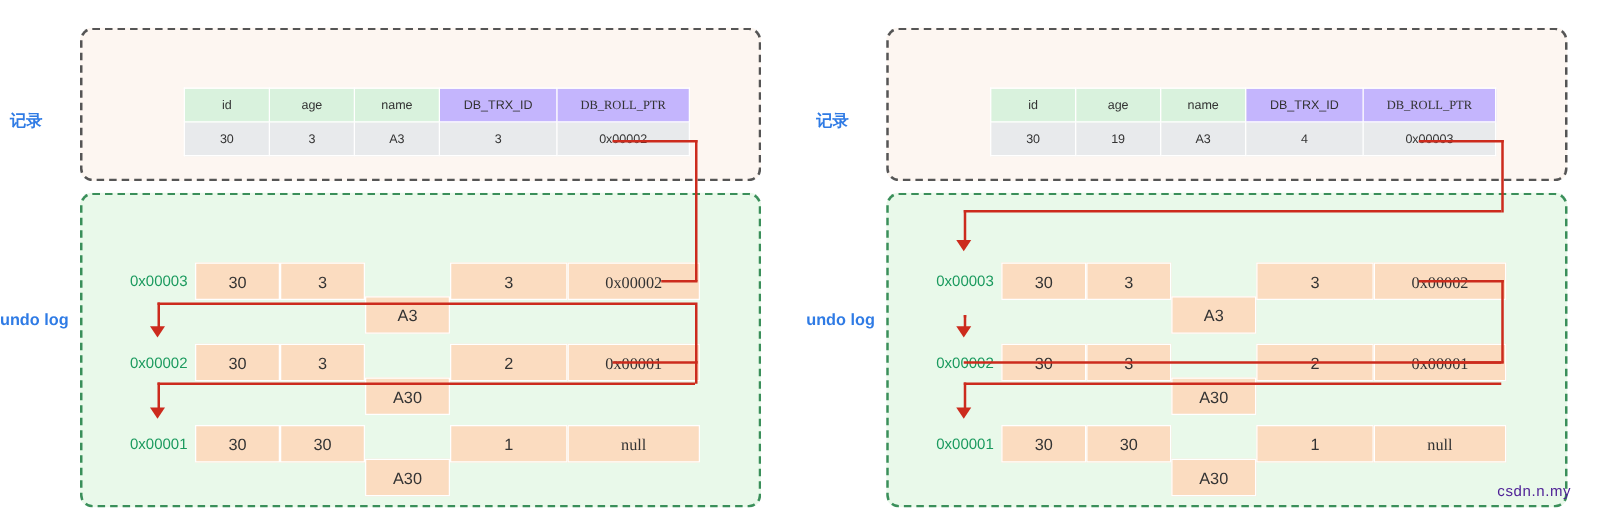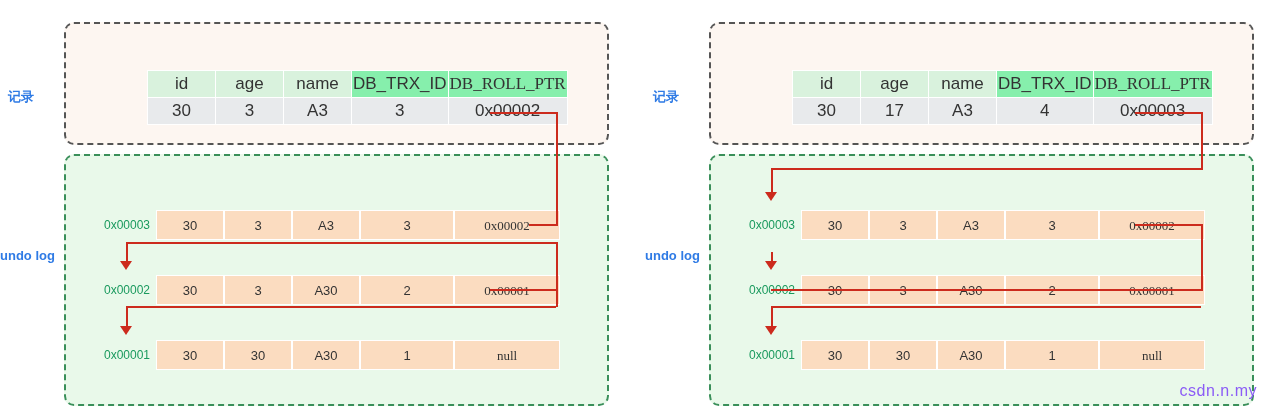--- a/index.html
+++ b/index.html
@@ -53,42 +53,42 @@
     border:2px dashed #3a8f5a;
     border-radius:10px;
     background:#e9f9ea;
     box-sizing:border-box;
   }
 
   
   table.rec{
     position:absolute;
     border-collapse:collapse;
-    font-size:17px;
+    font-size:10px;
     color:#333;
   }
   table.rec td, table.rec th{
     border:1px solid #ffffff;
     text-align:center;
     font-weight:normal;
     height:27px;
     box-sizing:border-box;
   }
   table.rec thead th{
     background:#d9f2dd;
   }
   table.rec thead th.gray{
-    background:#86efac;
+    background:#c4b5fd;
   }
   table.rec tbody td{
     background:#e8eaec;
   }
   .c-id{width:68px;}
   .c-age{width:68px;}
-  .c-name{width:68px;}
+  .c-name{width:68px;margin-top:27px;}
   .c-trx{width:94px;}
   .c-roll{width:106px;font-family:Liberation Serif, serif;}
 
   
   .undo-row{
     position:absolute;
     display:flex;
     font-size:13px;
     color:#333;
   }
@@ -119,22 +119,22 @@
     position:absolute;
     width:0;height:0;
     border-left:6px solid transparent;
     border-right:6px solid transparent;
     border-top:9px solid #cc2b1d;
   }
 
   .watermark{
     position:absolute;
     right:22px; bottom:6px;
-    font-size:16px;
-    color:#8b5cf6;
+    font-size:12px;
+    color:#4c1d95;
     letter-spacing:.5px;
   }
 </style>
 </head>
 <body>
 
 <div class="panel left">
 
   <div class="record-box"></div>
   <div class="record-label">记录</div>
@@ -217,21 +217,21 @@
         <th class="c-id">id</th>
         <th class="c-age">age</th>
         <th class="c-name">name</th>
         <th class="c-trx gray">DB_TRX_ID</th>
         <th class="c-roll gray">DB_ROLL_PTR</th>
       </tr>
     </thead>
     <tbody>
       <tr>
         <td>30</td>
-        <td>17</td>
+        <td>19</td>
         <td>A3</td>
         <td>4</td>
         <td>0x00003</td>
       </tr>
     </tbody>
   </table>
 
   <div class="undo-box"></div>
   <div class="undo-label">undo log</div>
 

